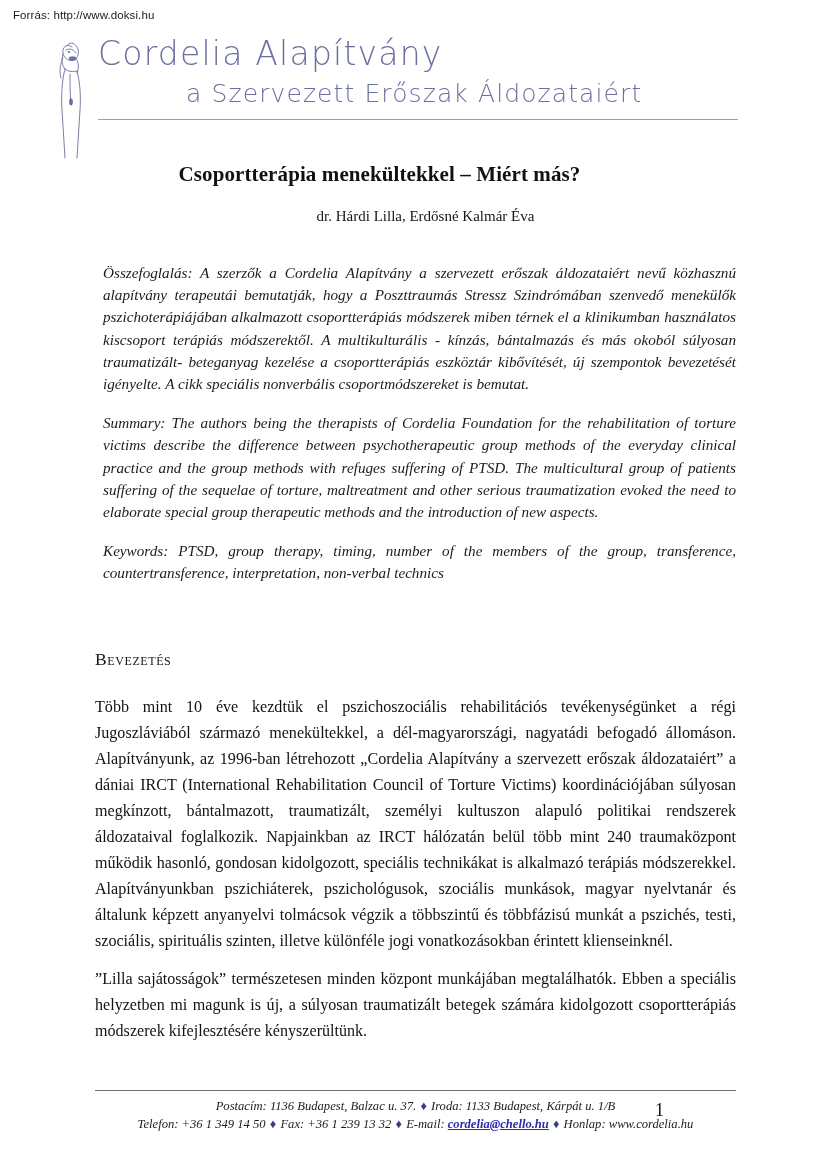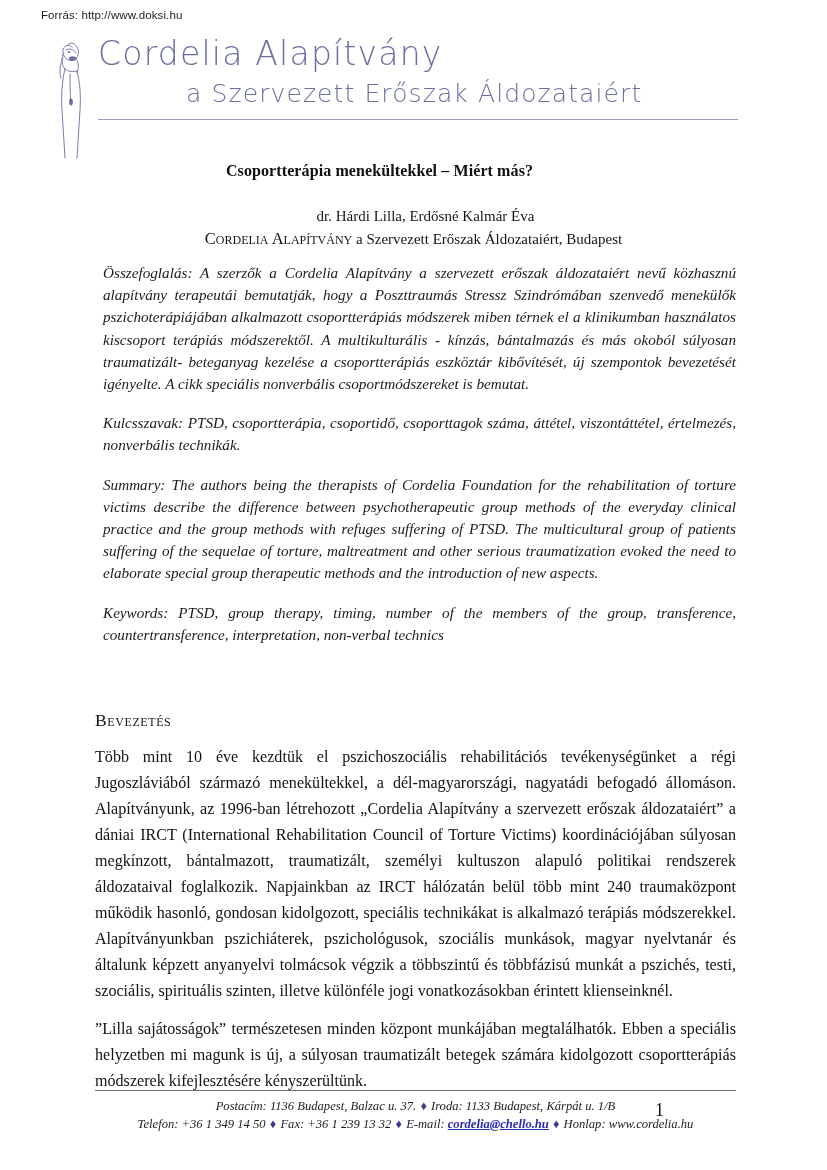--- a/index.html
+++ b/index.html
@@ -23,21 +23,20 @@
   
   .source-line {
     position: absolute;
     top: 9px;
     left: 13px;
     font-family: "Liberation Sans", sans-serif;
     font-size: 11.5px;
     color: #1c1c1c;
     letter-spacing: 0.1px;
     white-space: nowrap;
-    margin-left: 28px;
   }
 
   
   .letterhead {
     position: absolute;
     top: 32px;
     left: 0;
     width: 827px;
     height: 120px;
   }
@@ -89,21 +88,21 @@
   }
 
   
   .doc-title {
     position: absolute;
     top: 162px;
     left: 0;
     width: 759px;
     text-align: center;
     font-family: "Liberation Serif", serif;
-    font-size: 16px;
+    font-size: 21px;
     font-weight: bold;
     color: #111111;
     letter-spacing: 0.1px;
   }
   .authors {
     position: absolute;
     top: 208px;
     left: 0;
     width: 827px;
     text-align: center;
@@ -141,21 +140,21 @@
     font-size: 15.2px;
     line-height: 22.2px;
     text-align: justify;
     color: #1b1b1f;
   }
   p.abs .lead { font-style: italic; }
 
   .spacer-block { height: 47px; }
 
   h2.section-head {
-    margin: 0 0 13px 0;
+    margin: 0 0 24px 0;
     font-family: "Liberation Serif", serif;
     font-variant: small-caps;
     font-weight: normal;
     font-size: 17.5px;
     letter-spacing: 0.6px;
     color: #15151a;
   }
 
   p.body {
     margin: 0 0 12px 0;
@@ -245,27 +244,25 @@
     <div class="brand-wrap">
       <div class="brand-line1">Cordelia Alapítvány</div>
       <div class="brand-line2">a Szervezett Erőszak Áldozataiért</div>
       <div class="brand-rule"></div>
     </div>
 
   </div>
 
   <div class="doc-title">Csoportterápia menekültekkel – Miért más?</div>
   <div class="authors">dr. Hárdi Lilla, Erdősné Kalmár Éva</div>
-  <div class="affiliation"><span class="smallcaps">Cordelia Alapítvány</span><span> a Szervezett Erőszak Áldozataiért, Budapest</span></div>
 
   <div class="column">
 
     <p class="abs"><span class="lead">Összefoglalás:</span><span> A szerzők a Cordelia Alapítvány a szervezett erőszak áldozataiért nevű közhasznú alapítvány terapeutái bemutatják, hogy a Poszttraumás Stressz Szindrómában szenvedő menekülők pszichoterápiájában alkalmazott csoportterápiás módszerek miben térnek el a klinikumban használatos kiscsoport terápiás módszerektől. A multikulturális - kínzás, bántalmazás és más okoból súlyosan traumatizált- beteganyag kezelése a csoportterápiás eszköztár kibővítését, új szempontok bevezetését igényelte. A cikk speciális nonverbális csoportmódszereket is bemutat.</span></p>
 
-    <p class="abs"><span class="lead">Kulcsszavak:</span><span> PTSD, csoportterápia, csoportidő, csoporttagok száma, áttétel, viszontáttétel, értelmezés, nonverbális technikák.</span></p>
 
     <p class="abs"><span class="lead">Summary:</span><span> The authors being the therapists of Cordelia Foundation for the rehabilitation of torture victims describe the difference between psychotherapeutic group methods of the everyday clinical practice and the group methods with refuges suffering of PTSD. The multicultural group of patients suffering of the sequelae of torture, maltreatment and other serious traumatization evoked the need to elaborate special group therapeutic methods and the introduction of new aspects.</span></p>
 
     <p class="abs"><span class="lead">Keywords:</span><span> PTSD, group therapy, timing, number of the members of the group, transference, countertransference, interpretation, non-verbal technics</span></p>
 
     <div class="spacer-block"></div>
 
     <h2 class="section-head">Bevezetés</h2>
 
     <p class="body">Több mint 10 éve kezdtük el pszichoszociális rehabilitációs tevékenységünket a régi Jugoszláviából származó menekültekkel, a dél-magyarországi, nagyatádi befogadó állomáson. Alapítványunk, az 1996-ban létrehozott „Cordelia Alapítvány a szervezett erőszak áldozataiért” a dániai IRCT (International Rehabilitation Council of Torture Victims) koordinációjában súlyosan megkínzott, bántalmazott, traumatizált, személyi kultuszon alapuló politikai rendszerek áldozataival foglalkozik. Napjainkban az IRCT hálózatán belül több mint 240 traumaközpont működik hasonló, gondosan kidolgozott, speciális technikákat is alkalmazó terápiás módszerekkel. Alapítványunkban pszichiáterek, pszichológusok, szociális munkások, magyar nyelvtanár és általunk képzett anyanyelvi tolmácsok végzik a többszintű és többfázisú munkát a pszichés, testi, szociális, spirituális szinten, illetve különféle jogi vonatkozásokban érintett klienseinknél.</p>

